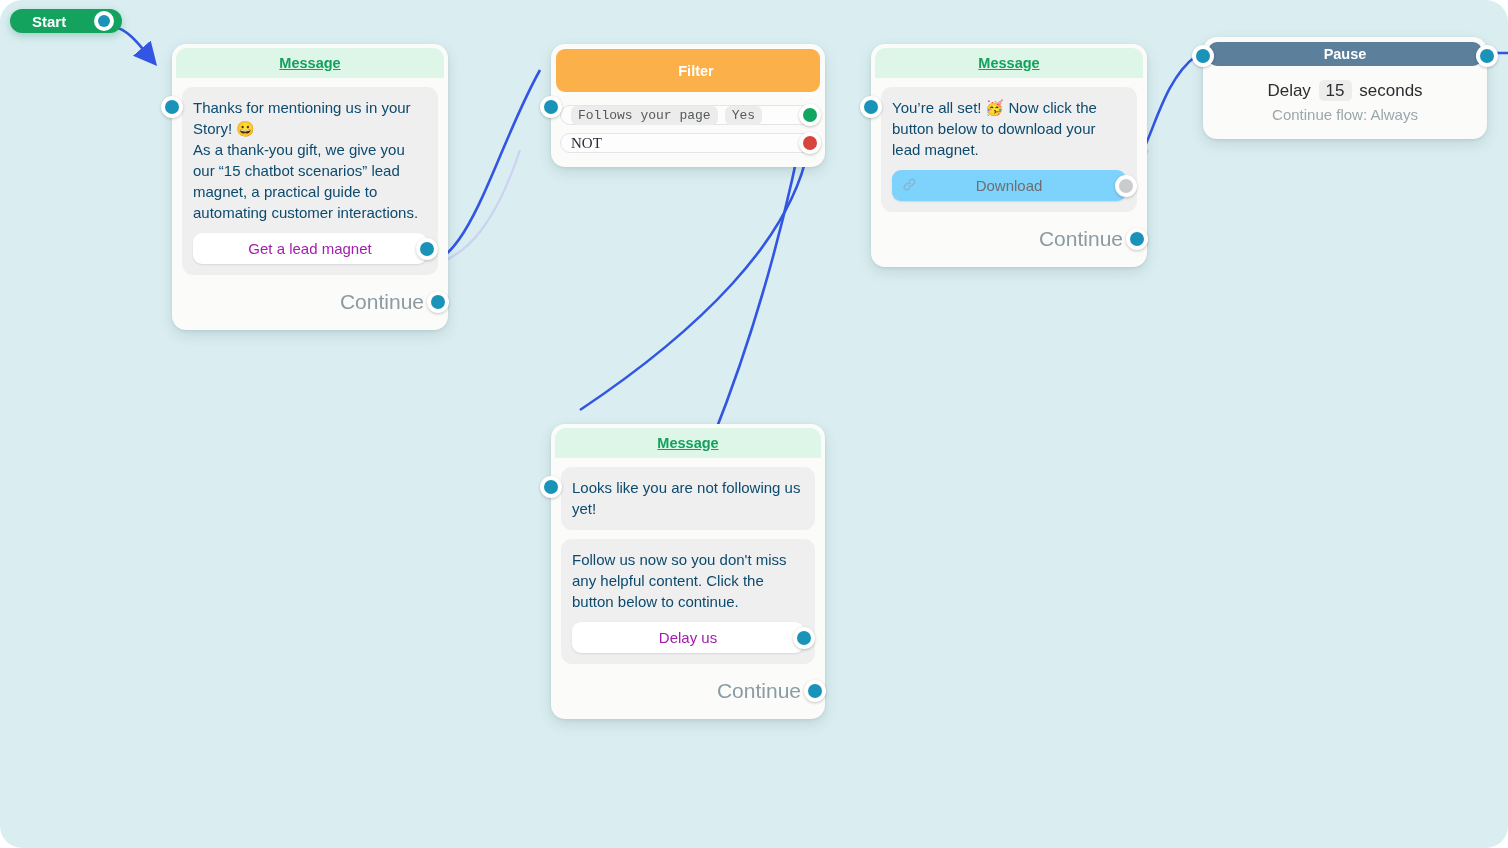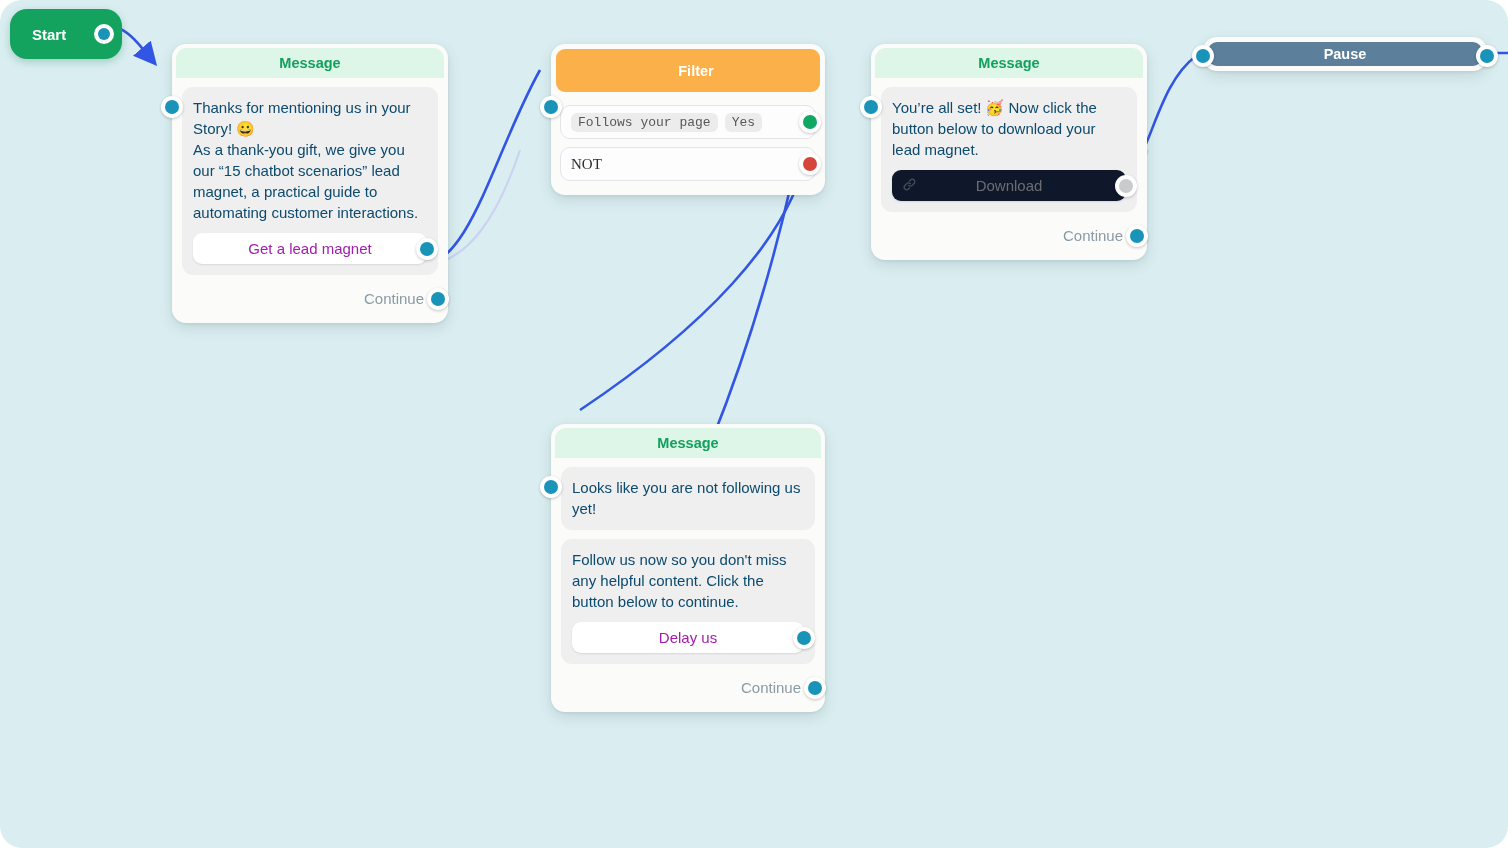--- a/index.html
+++ b/index.html
@@ -25,21 +25,21 @@
     border-radius: 14px;
     box-shadow: 0 5px 14px rgba(40,70,80,.14), 0 1px 3px rgba(40,70,80,.10);
   }
   .node-header {
     height: 30px;
     display: flex; align-items: center; justify-content: center;
     font-size: 14.5px; font-weight: bold;
     border-radius: 11px 11px 0 0;
     margin: 4px 4px 0 4px;
   }
-  .hdr-message { background: #ddf6e8; color: #13a05d; }
+  .hdr-message { background: #ddf6e8; color: #13a05d; text-decoration: underline; }
   .hdr-filter  { background: #fbb04a; color: #ffffff; border-radius: 9px; margin: 5px; height: 43px; padding-left: 16px;}
   .hdr-pause   { background: #5c7f9c; color: #ffffff; border-radius: 9px; margin: 5px; height: 24px;}
 
   .body { padding: 9px 10px 10px 10px; }
 
   .bubble {
     background: #efefef;
     border-radius: 11px;
     padding: 10px 11px 11px 11px;
     margin-bottom: 9px;
@@ -52,26 +52,26 @@
   .btn {
     position: relative;
     margin-top: 10px;
     height: 31px;
     background: #ffffff;
     border-radius: 9px;
     display: flex; align-items: center; justify-content: center;
     font-size: 15px; color: #a21caf;
     box-shadow: 0 1px 2px rgba(0,0,0,.10);
   }
-  .btn.muted { background: #0f172a; color: #6b6f72; justify-content: center; }
+  .btn.muted { background: #7dd3fc; color: #6b6f72; justify-content: center; }
   .btn .link-icon { position: absolute; left: 10px; top: 50%; transform: translateY(-50%); opacity:.45; }
 
   .continue-row {
     display: flex; align-items: center; justify-content: flex-end;
-    font-size: 15px; color: #8a9ba4;
+    font-size: 21px; color: #8a9ba4;
     padding: 6px 14px 6px 0;
     position: relative;
   }
 
   
   .port {
     position: absolute;
     width: 22px; height: 22px;
     border-radius: 50%;
     background: #ffffff;
@@ -84,21 +84,21 @@
     background: #1993b8; display:block;
   }
   .port.green i { background: #11a661; }
   .port.red   i { background: #d6443c; }
   .port.grey  i { background: #c9cbcc; }
 
   
   #start {
     position: absolute;
     left: 10px; top: 9px;
-    width: 112px; height: 50px;
+    width: 112px; height: 24px;
     background: #13a35f;
     border-radius: 17px;
     display: flex; align-items: center;
     box-shadow: 0 3px 8px rgba(20,120,80,.28);
   }
   #start .label {
     color: #ffffff; font-size: 15px; font-weight: bold;
     margin-left: 22px;
   }
   #start .ring {
@@ -108,21 +108,21 @@
     display:flex; align-items:center; justify-content:center;
   }
   #start .ring i { width: 12px; height: 12px; border-radius: 50%; background: #1993b8; display:block;}
 
   
   .filter-row {
     position: relative;
     border: 1px solid #e3e5e6;
     background: #fdfdfd;
     border-radius: 10px;
-    height: 34px;
+    height: 20px;
     display: flex; align-items: center;
     padding: 0 10px;
     margin-bottom: 8px;
   }
   .chip {
     background: #ececec; border-radius: 6px;
     padding: 2px 7px; margin-right: 7px;
     font-family: "Liberation Mono", monospace;
     font-size: 13px; color: #55585a;
   }
@@ -255,20 +255,28 @@
   </div>
 
   <div class="node" style="left:1203px; top:37px; width:284px;">
     <div class="port" style="left:-11px; top:8px;">
         <i></i>
       </div>
     <div class="port" style="right:-11px; top:8px;">
         <i></i>
       </div>
     <div class="node-header hdr-pause">Pause</div>
+    <div class="pause-body">
+      <div class="delay-line">
+        <span>Delay</span>
+        <span class="delay-val">15</span>
+        <span>seconds</span>
+      </div>
+      <div class="pause-sub">Continue flow: Always</div>
+    </div>
   </div>
 
   <div class="node" style="left:551px; top:424px; width:274px;">
     <div class="port" style="left:-11px; top:52px;">
         <i></i>
       </div>
     <div class="node-header hdr-message">Message</div>
     <div class="body">
       <div class="bubble">
         <div class="bubble-text">Looks like you are not following us yet!</div>

